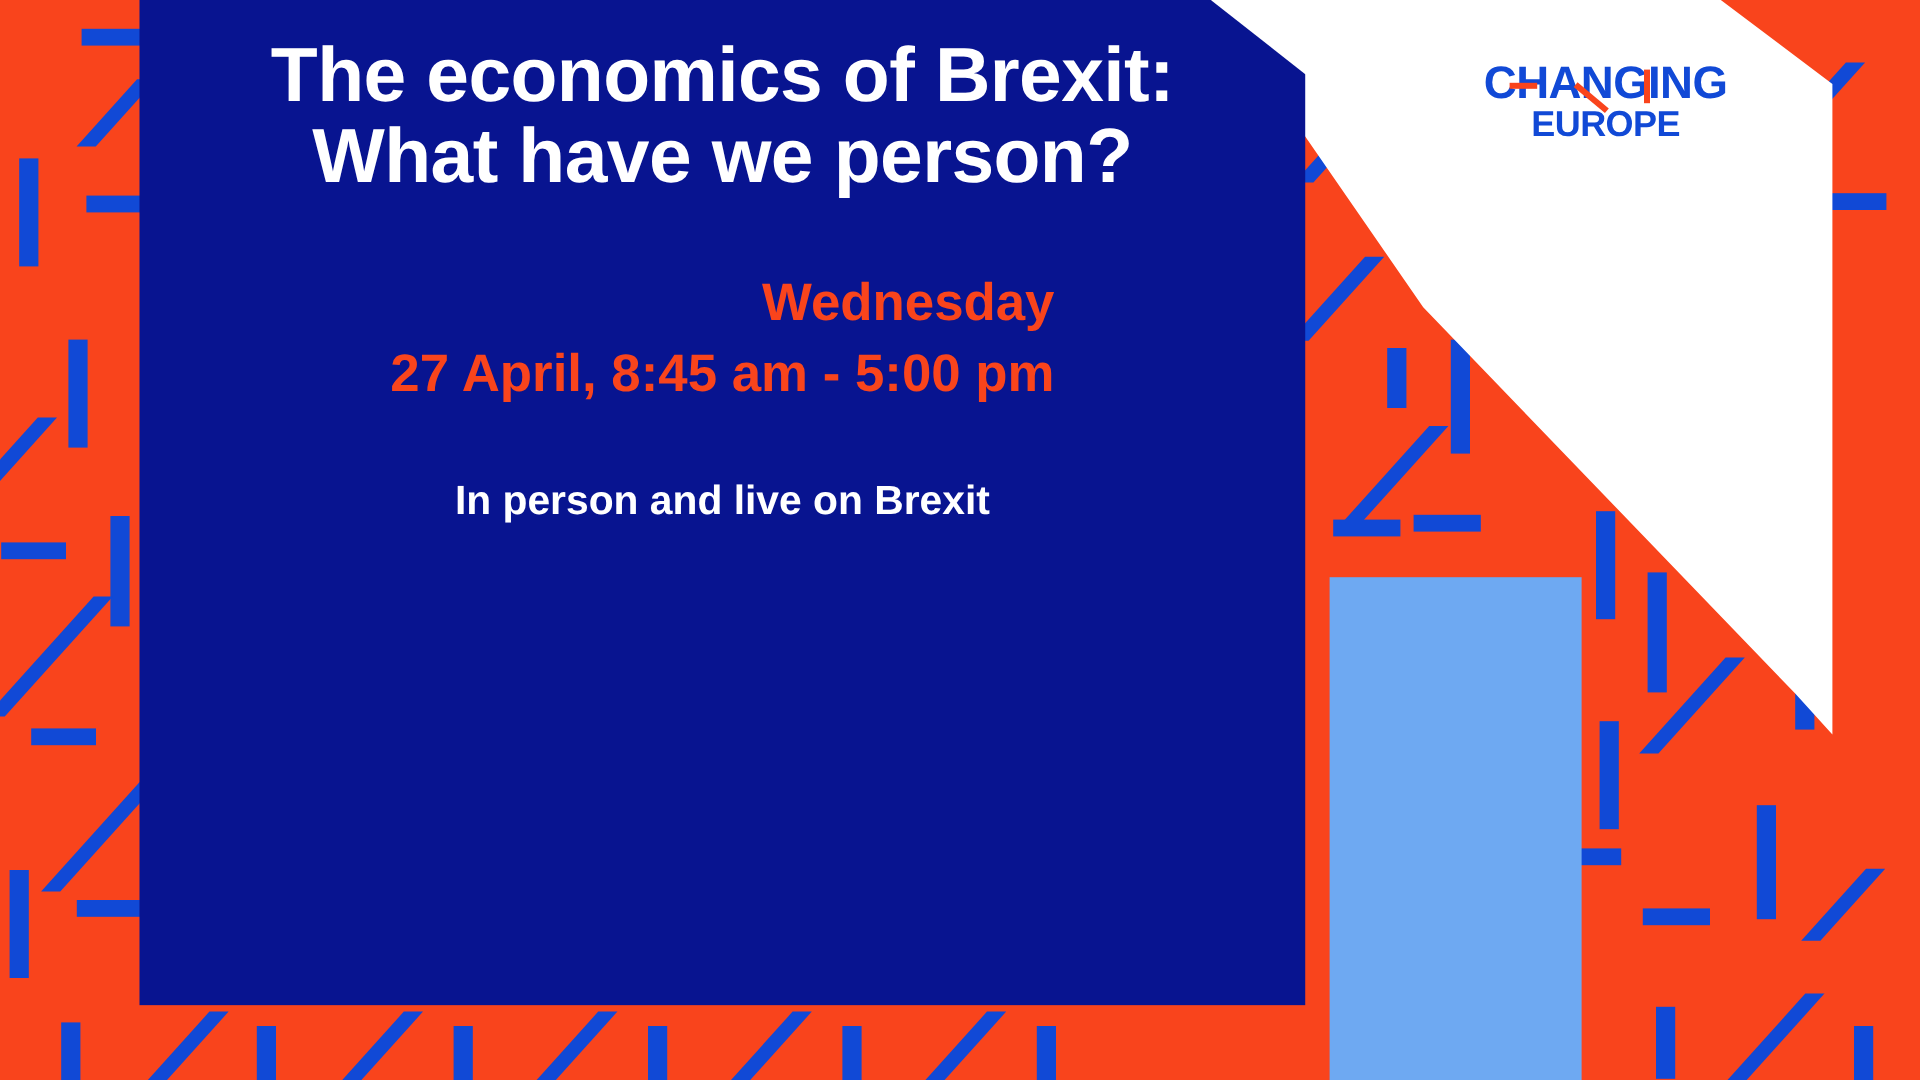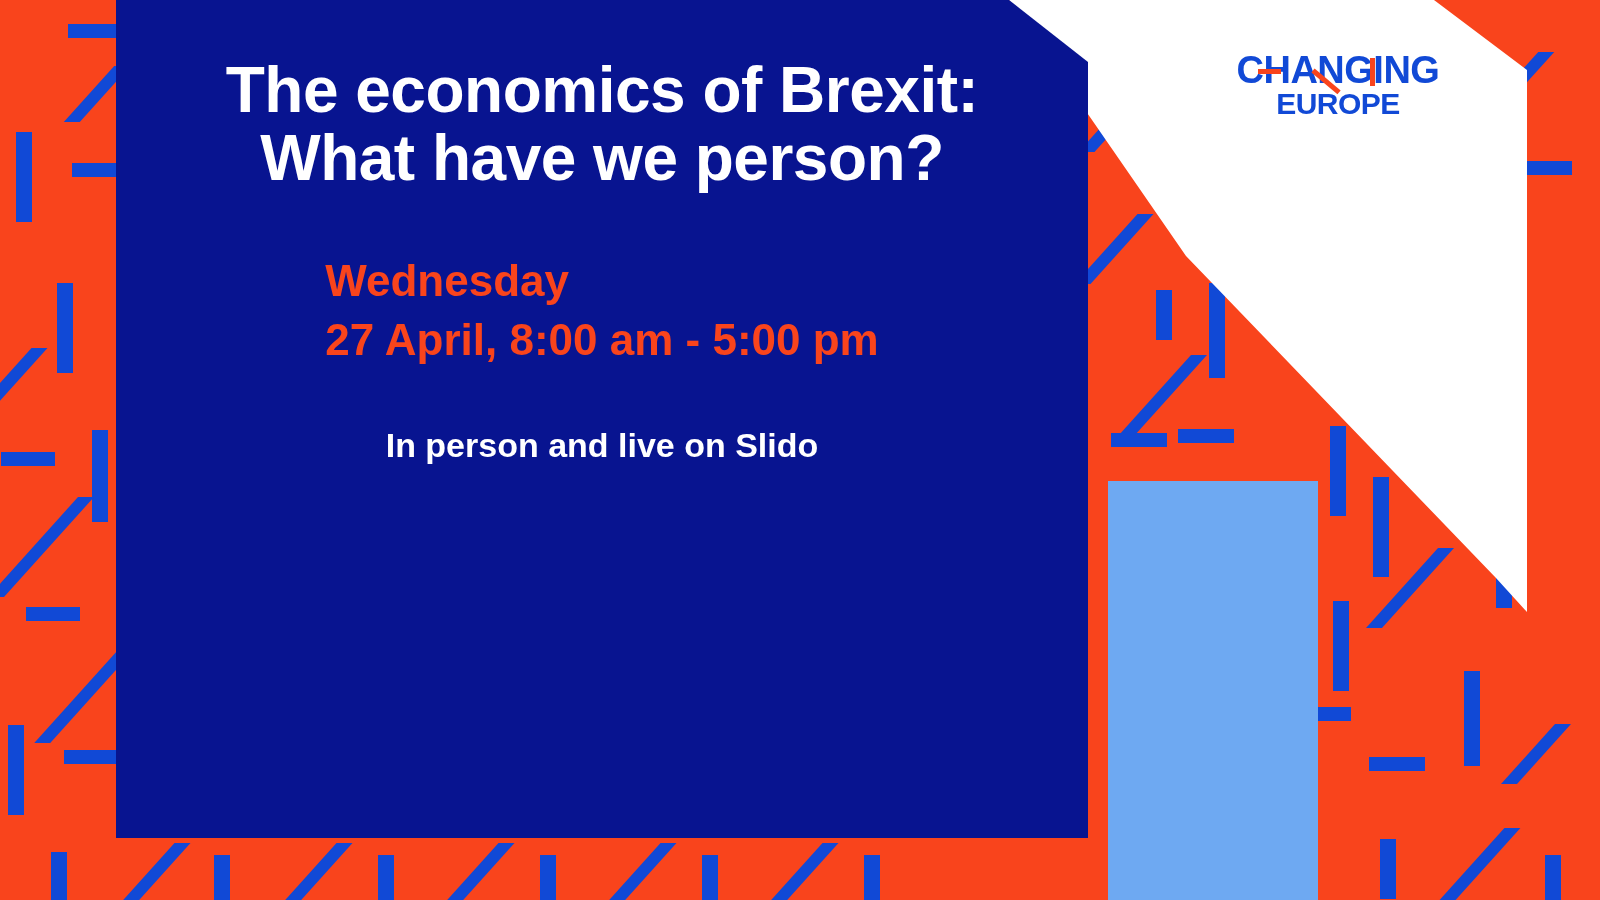--- a/index.html
+++ b/index.html
@@ -58,39 +58,39 @@
   #navy-inner {
     position: absolute;
     left: 0;
     top: 0;
     width: 972px;
     height: 838px;
     display: flex;
     flex-direction: column;
     align-items: center;
     justify-content: flex-start;
-    padding-top: 56px;
+    padding-top: 28px;
     box-sizing: border-box;
   }
   #event-title {
     color: #ffffff;
     font-size: 64px;
     font-weight: bold;
     line-height: 1.07;
     text-align: center;
     letter-spacing: -0.5px;
     width: 900px;
     margin: 0;
   }
   #event-title .tline {
     display: block;
   }
   #date-block {
     margin-top: 58px;
-    text-align: left;
+    text-align: right;
   }
   .date-line {
     color: #F9441C;
     font-size: 44px;
     font-weight: bold;
     line-height: 1.35;
     letter-spacing: 0px;
     display: block;
   }
   #format-line {
@@ -193,24 +193,24 @@
   <div id="navy-panel">
     <div id="navy-inner">
 
       <h1 id="event-title">
         <span class="tline">The economics of Brexit:</span>
         <span class="tline">What have we person?</span>
       </h1>
 
       <div id="date-block">
         <span class="date-line">Wednesday</span>
-        <span class="date-line">27 April, 8:00 am - 5:00 pm</span>
+        <span class="date-line">27 April, 8:45 am - 5:00 pm</span>
       </div>
 
-      <div id="format-line">In person and live on Slido</div>
+      <div id="format-line">In person and live on Brexit</div>
 
     </div>
   </div>
 
   <div id="logo">
     <span class="logo-line-2">
       <span>CHANGING</span>
       <span class="logo-accent" style="left:40px; top:17px; width:23px; height:5px;"></span>
       <span class="logo-accent" style="left:95px; top:16px; width:34px; height:5px; transform:rotate(40deg); transform-origin:left center;"></span>
       <span class="logo-accent" style="left:152px; top:6px; width:5px; height:28px;"></span>

